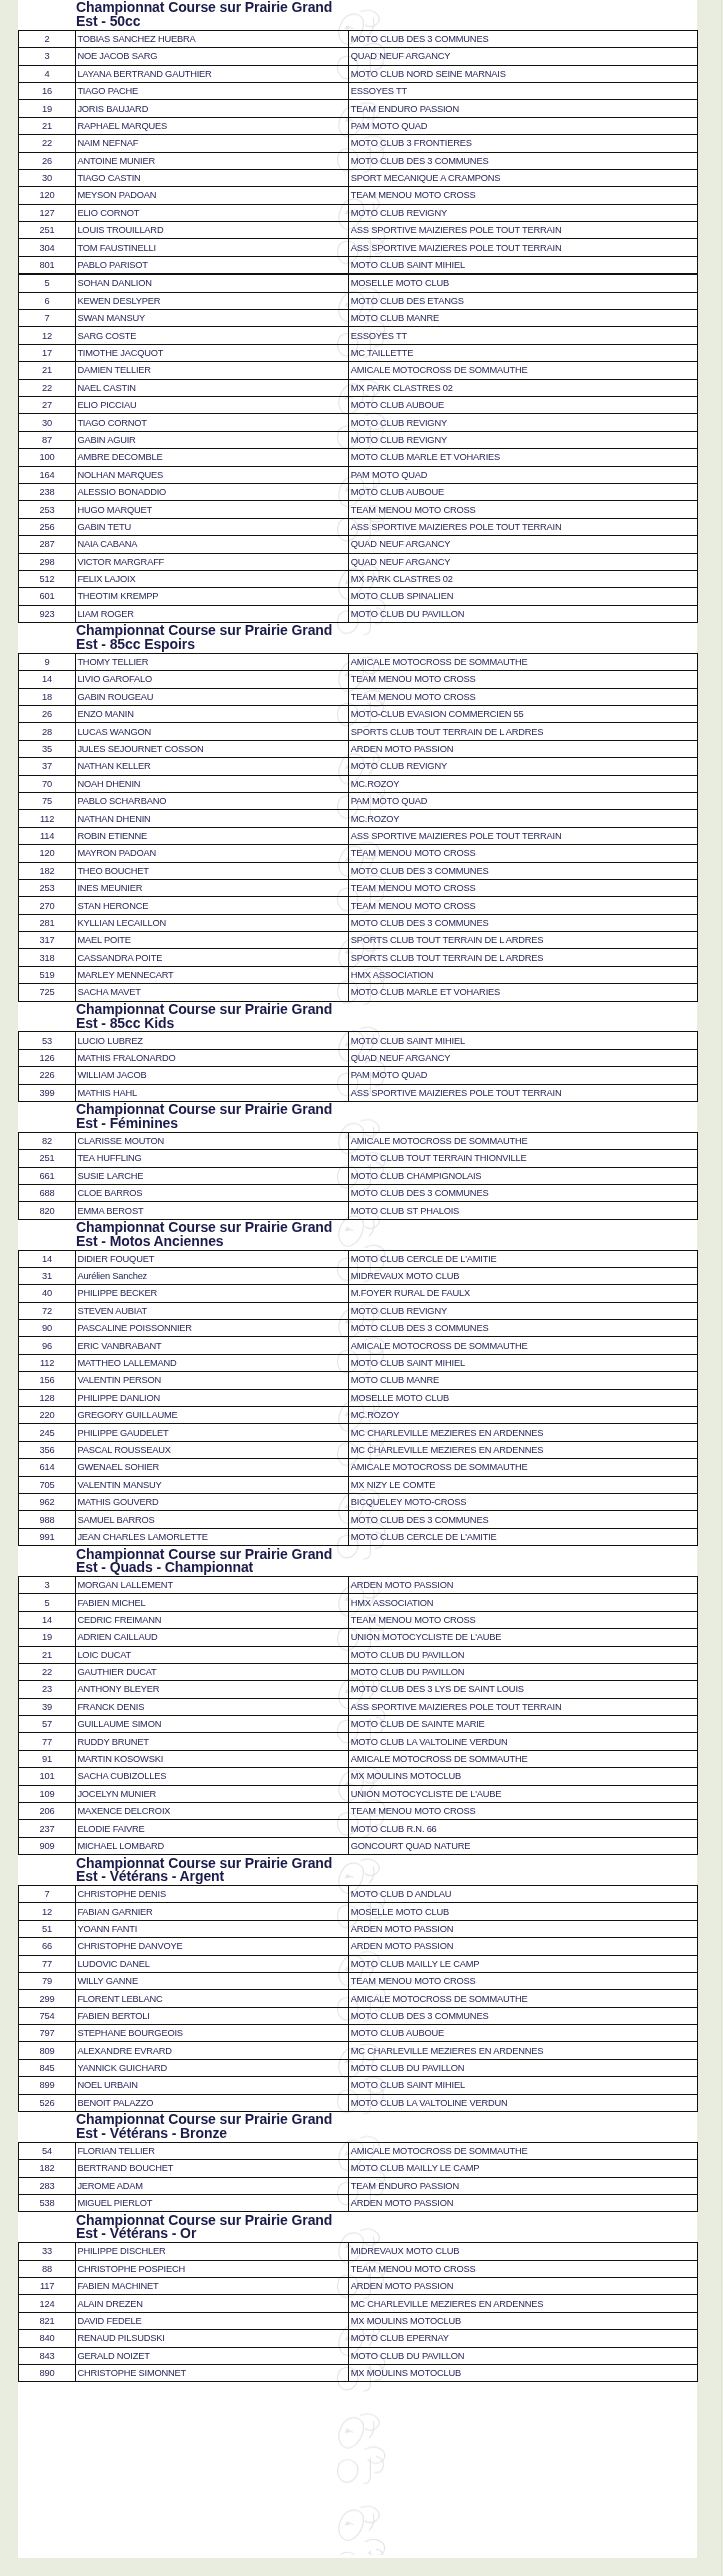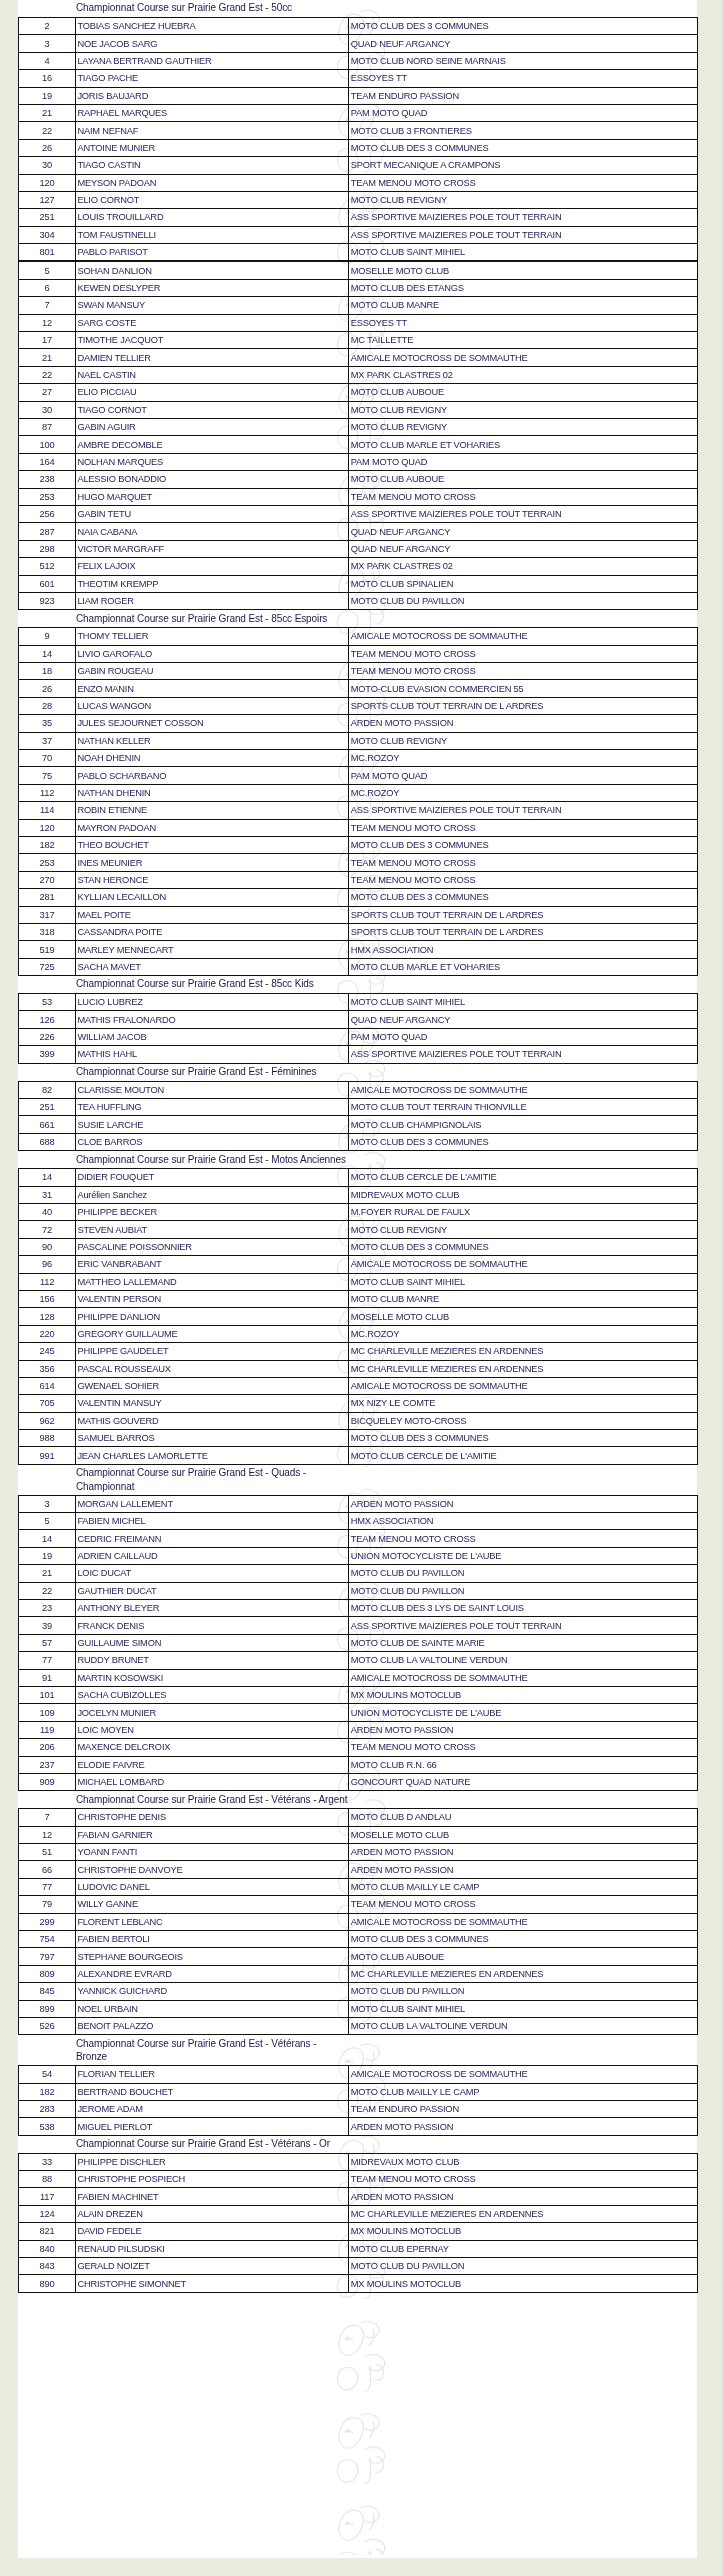--- a/index.html
+++ b/index.html
@@ -48,22 +48,22 @@
   }
   .section-title {
     display: flex;
     min-height: 17px;
     box-sizing: border-box;
     padding: 1.4px 0 1.4px 58px;
   }
   .section-title span {
     display: block;
     width: 274px;
-    font-weight: normal;
-    font-size: 10px;
+    font-weight: bold;
+    font-size: 14px;
     line-height: 13.5px;
     color: #1b1b4b;
     letter-spacing: -0.1px;
   }
   table.results {
     border-collapse: collapse;
     width: 679px;
     table-layout: fixed;
   }
   table.results td {
@@ -448,20 +448,25 @@
         <tr>
           <td class="num">661</td>
           <td class="rider">SUSIE LARCHE</td>
           <td class="club">MOTO CLUB CHAMPIGNOLAIS</td>
         </tr>
         <tr>
           <td class="num">688</td>
           <td class="rider">CLOE BARROS</td>
           <td class="club">MOTO CLUB DES 3 COMMUNES</td>
         </tr>
+        <tr>
+          <td class="num">820</td>
+          <td class="rider">EMMA BEROST</td>
+          <td class="club">MOTO CLUB ST PHALOIS</td>
+        </tr>
       </tbody>
     </table>
     <div class="section-title">
       <span>Championnat Course sur Prairie Grand Est - Motos Anciennes</span>
     </div>
     <table class="results">
       <tbody>
         <tr>
           <td class="num">14</td>
           <td class="rider">DIDIER FOUQUET</td>
@@ -611,25 +616,20 @@
         </tr>
         <tr>
           <td class="num">101</td>
           <td class="rider">SACHA CUBIZOLLES</td>
           <td class="club">MX MOULINS MOTOCLUB</td>
         </tr>
         <tr>
           <td class="num">109</td>
           <td class="rider">JOCELYN MUNIER</td>
           <td class="club">UNION MOTOCYCLISTE DE L'AUBE</td>
-        </tr>
-        <tr>
-          <td class="num">119</td>
-          <td class="rider">LOIC MOYEN</td>
-          <td class="club">ARDEN MOTO PASSION</td>
         </tr>
         <tr>
           <td class="num">206</td>
           <td class="rider">MAXENCE DELCROIX</td>
           <td class="club">TEAM MENOU MOTO CROSS</td>
         </tr>
         <tr>
           <td class="num">237</td>
           <td class="rider">ELODIE FAIVRE</td>
           <td class="club">MOTO CLUB R.N. 66</td>

